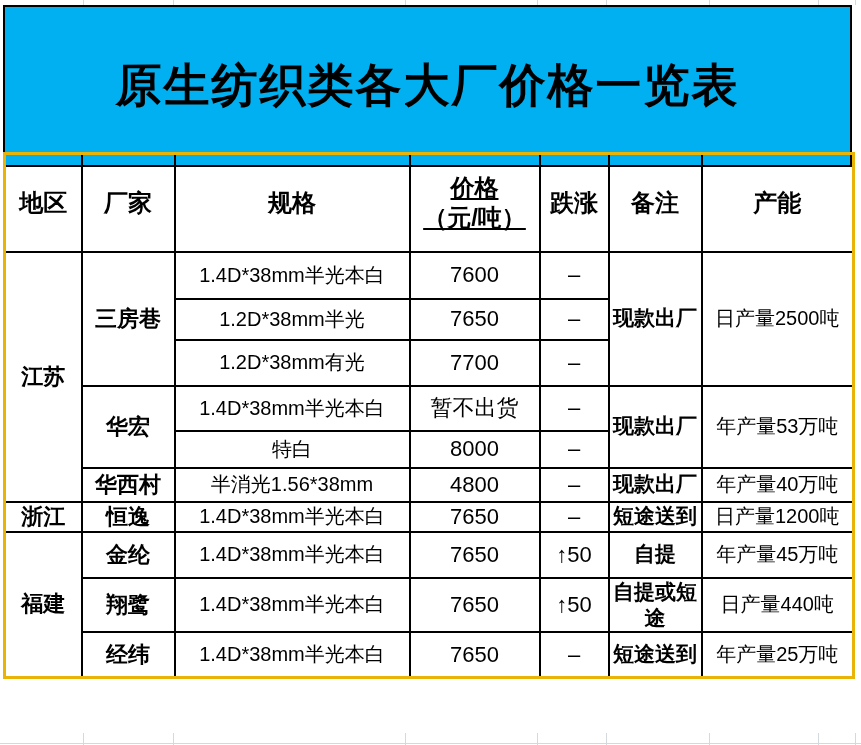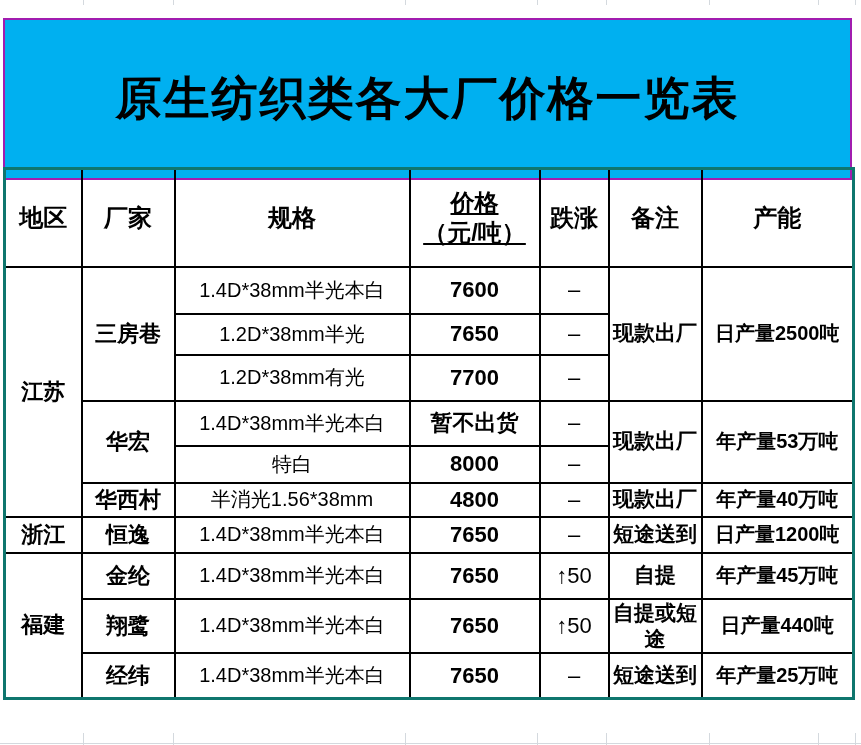--- a/index.html
+++ b/index.html
@@ -12,53 +12,53 @@
     color:#000;
   }
   
   .gl-v { position:absolute; width:1px; background:#d4d9de; }
   .gl-top { top:0; height:5px; }
   .gl-bottom { top:733px; height:12px; }
   .gl-h { position:absolute; left:0; top:743px; width:861px; height:1px; background:#d4d9de; }
 
   
   .banner {
-    position:absolute; left:3px; top:18px;
+    position:absolute; left:3px; top:5px;
     width:849px; height:162px;
     box-sizing:border-box;
     background:#00b0f0;
-    border:2px solid #a21caf;
+    border:2px solid #000000;
     display:flex; align-items:center; justify-content:center;
   }
   .banner-title {
     font-size:46px; font-weight:bold; letter-spacing:2px;
     white-space:nowrap;
   }
 
   
   table.price-table {
-    position:absolute; left:3px; top:167px;
+    position:absolute; left:3px; top:152px;
     width:849px;
     border-collapse:collapse;
     table-layout:fixed;
-    border:3px solid #0f766e;
+    border:3px solid #eab308;
   }
   .price-table th, .price-table td {
     border:2px solid #000;
     text-align:center; vertical-align:middle;
     padding:0 2px; overflow:hidden;
     line-height:1.25;
   }
   .price-table th { font-size:24px; font-weight:700; }
   .th-price span { display:block;text-decoration:underline; }
   .c-region, .c-factory { font-weight:700; font-size:22px; }
   .c-note { font-weight:700; font-size:21px; }
-  .c-capacity { font-weight:700; font-size:20px; }
+  .c-capacity { font-weight:400; font-size:20px; }
   .c-spec { font-weight:400; font-size:20px;margin-top:40px; }
-  .c-price { font-weight:700; font-size:22px; }
+  .c-price { font-weight:400; font-size:22px; }
   .c-change { font-weight:400; font-size:22px; }
 </style>
 </head>
 <body>
 
 <div class="screen">
 
   <div class="gl-v gl-top" style="left:83px"></div>
   <div class="gl-v gl-top" style="left:173px"></div>
   <div class="gl-v gl-top" style="left:405px"></div>
@@ -139,21 +139,21 @@
         <td class="c-change">–</td>
       </tr>
       <tr style="height:34px">
         <td class="c-factory">华西村</td>
         <td class="c-spec">半消光1.56*38mm</td>
         <td class="c-price">4800</td>
         <td class="c-change">–</td>
         <td class="c-note">现款出厂</td>
         <td class="c-capacity">年产量40万吨</td>
       </tr>
-      <tr style="height:36px">
+      <tr style="height:30px">
         <td class="c-region">浙江</td>
         <td class="c-factory">恒逸</td>
         <td class="c-spec">1.4D*38mm半光本白</td>
         <td class="c-price">7650</td>
         <td class="c-change">–</td>
         <td class="c-note">短途送到</td>
         <td class="c-capacity">日产量1200吨</td>
       </tr>
       <tr style="height:46px">
         <td class="c-region" rowspan="3">福建</td>

